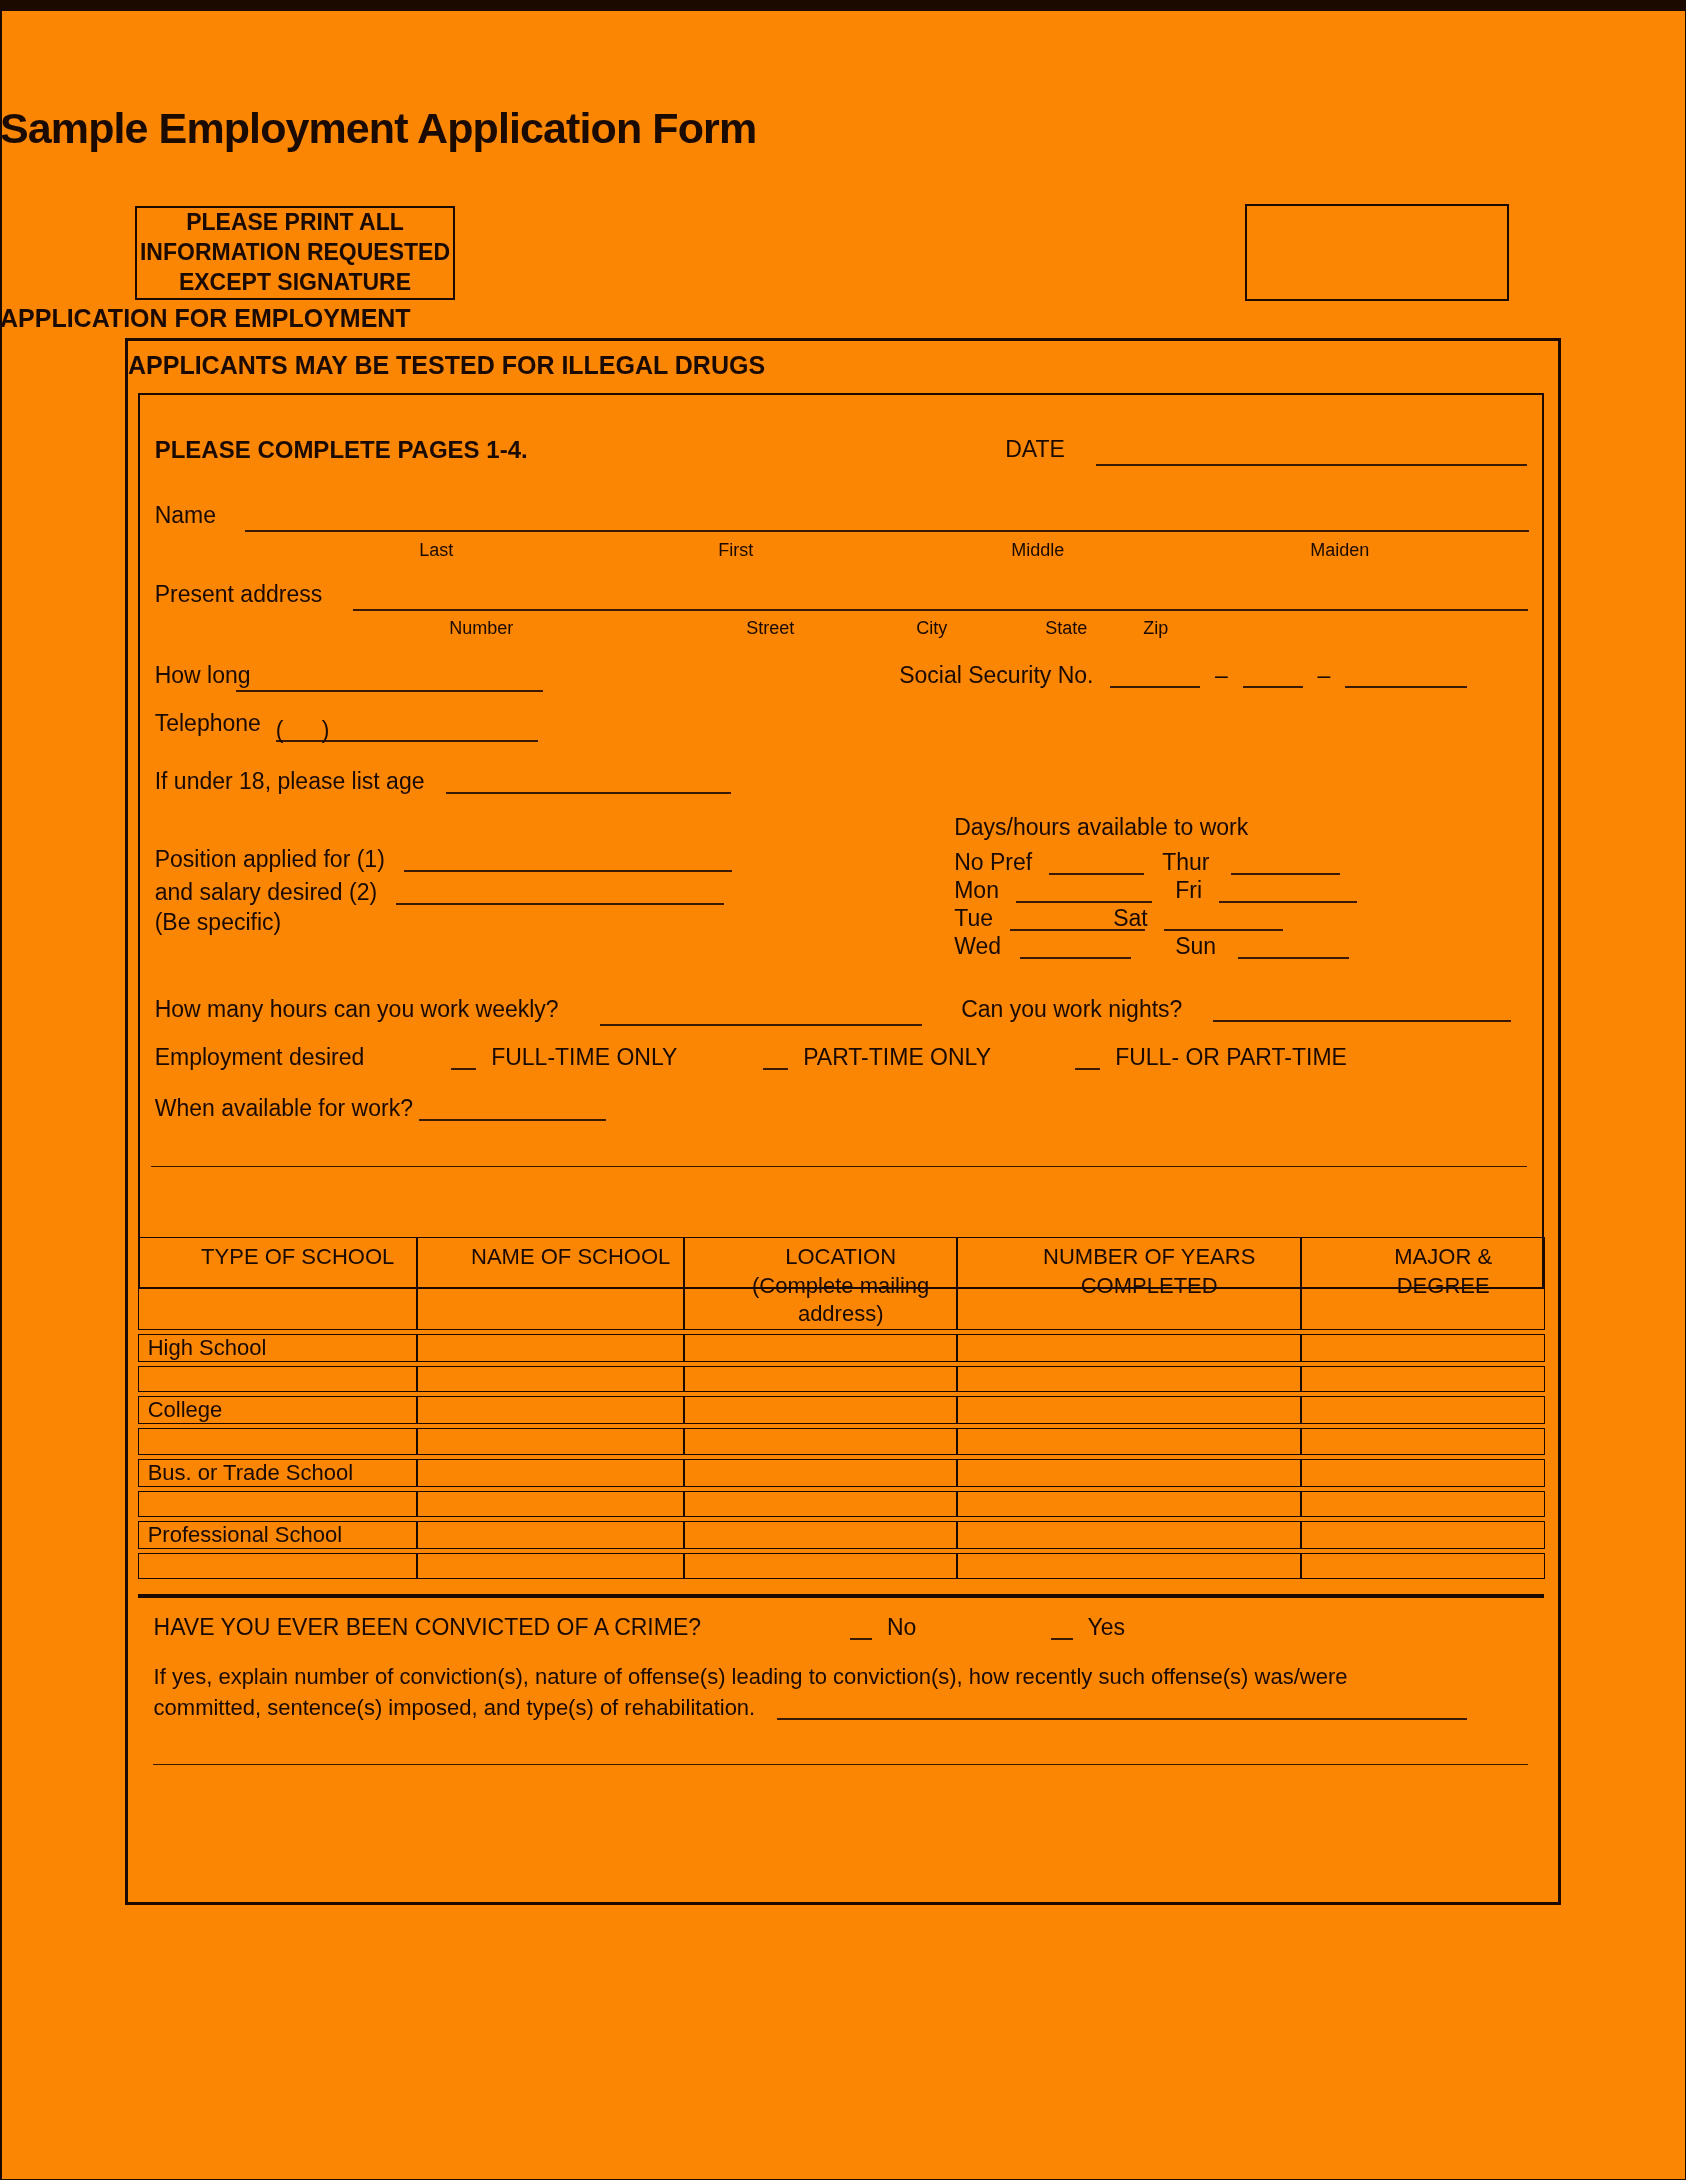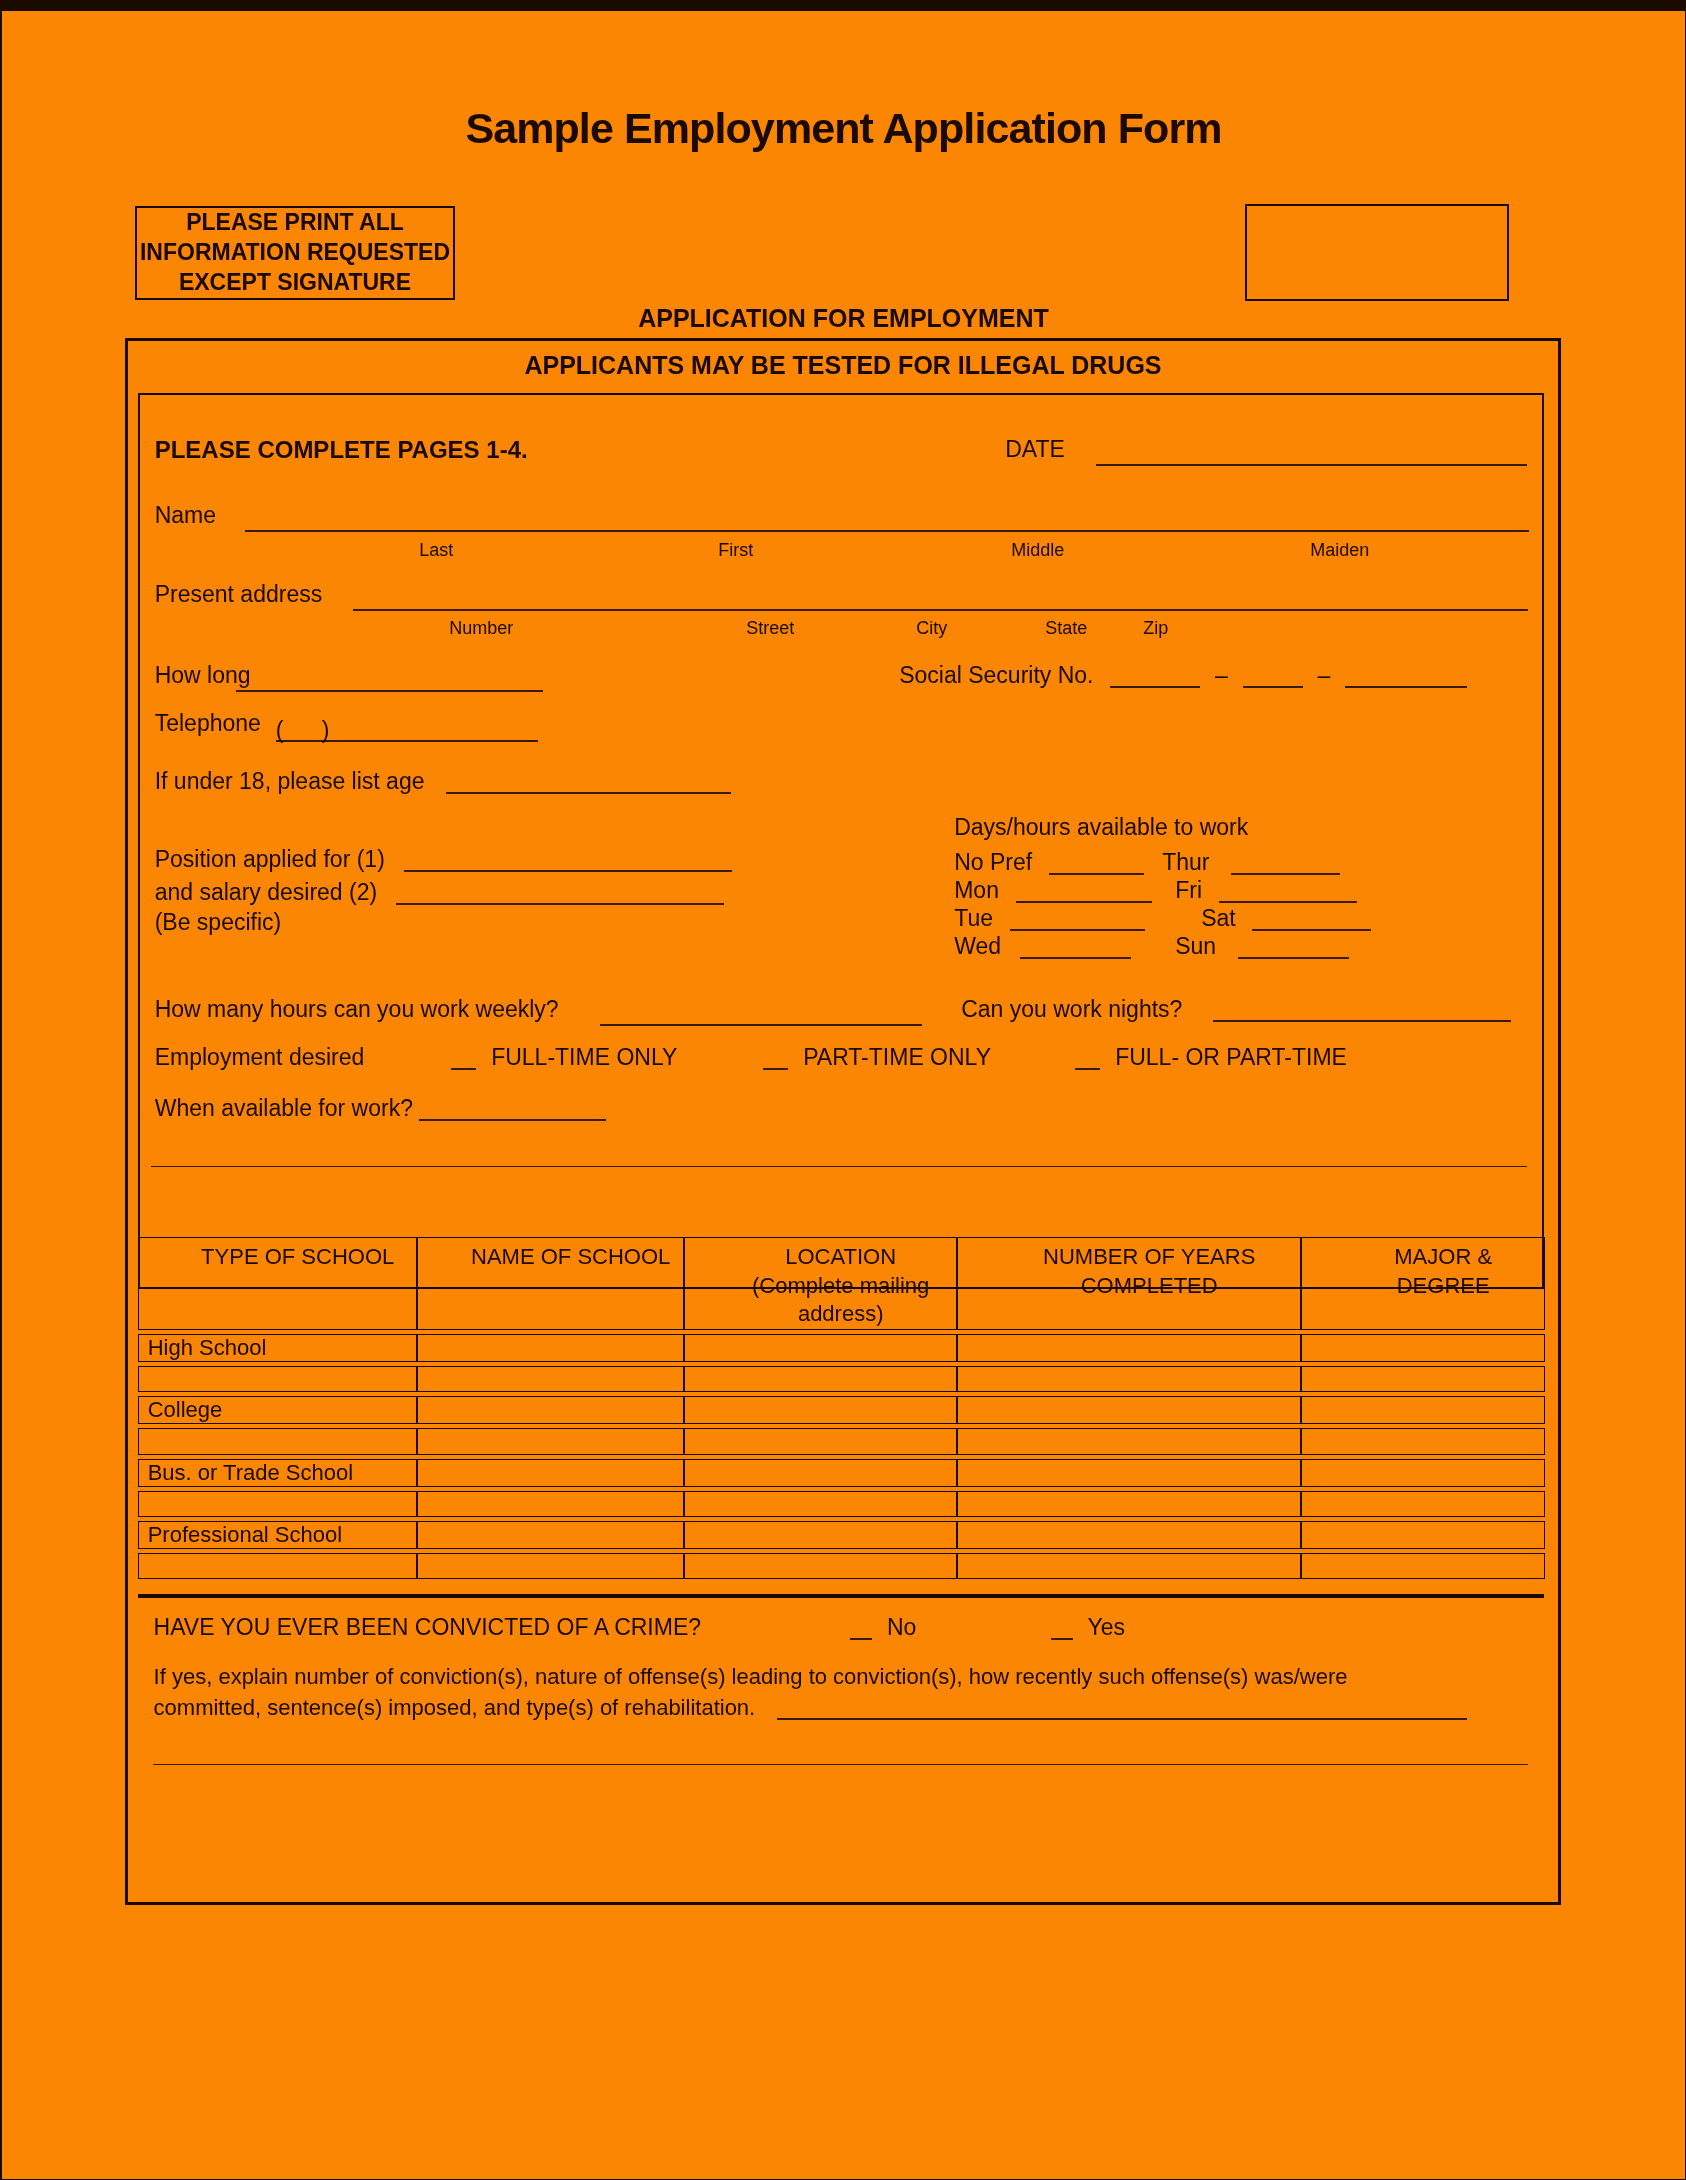--- a/index.html
+++ b/index.html
@@ -3,21 +3,21 @@
 <meta charset="utf-8">
 <style>
   :root { --bg:#FA8604; --ink:#1A0A00; --line:#3A1A02; }
   * { margin:0; padding:0; box-sizing:border-box; }
   body { background:#888; font-family:"Liberation Sans", sans-serif; }
   .page { position:relative; width:1687px; height:2181px; background:var(--bg);
           color:var(--ink); overflow:hidden; }
   .frame { position:absolute; inset:0; border:2.6px solid var(--ink);
            border-top:11px solid var(--ink); pointer-events:none; }
   .abs { position:absolute; }
-  .center { left:0; right:0; text-align:center; }
+  .center { left:0; right:0; text-align:left; }
   .title { font-size:43px; font-weight:bold; letter-spacing:-0.9px; }
   .h29 { font-size:25px; font-weight:bold; }
   .row { position:absolute; white-space:nowrap; font-size:23px; line-height:1.15; }
   .bold { font-weight:bold; }
   .small { font-size:18px; }
   .p26 { font-size:22px; }
   .box { position:absolute; border:2.6px solid var(--ink); }
   .uline { display:inline-block; height:19px; border-bottom:2.6px solid var(--line);
            vertical-align:-5.1px; }
   .uabs { position:absolute; height:0; border-top:2.6px solid var(--line); }
@@ -131,21 +131,21 @@
         <span class="uline" style="width:136px; margin-left:10.2px;"></span>
       </div>
       <div class="row" style="left:1035px; top:482px;">
         <span>Fri</span>
         <span class="uline" style="width:138px; margin-left:10.2px;"></span>
       </div>
       <div class="row" style="left:814px; top:510px;">
         <span>Tue</span>
         <span class="uline" style="width:135px; margin-left:10.2px;"></span>
       </div>
-      <div class="row" style="left:1061px; top:510px;">
+      <div class="row" style="left:973px; top:510px;">
         <span>Sat</span>
         <span class="uline" style="width:119px; margin-left:10.2px;"></span>
       </div>
       <div class="row" style="left:814px; top:538px;">
         <span>Wed</span>
         <span class="uline" style="width:111px; margin-left:12.8px;"></span>
       </div>
       <div class="row" style="left:1035px; top:538px;">
         <span>Sun</span>
         <span class="uline" style="width:111px; margin-left:15.3px;"></span>

